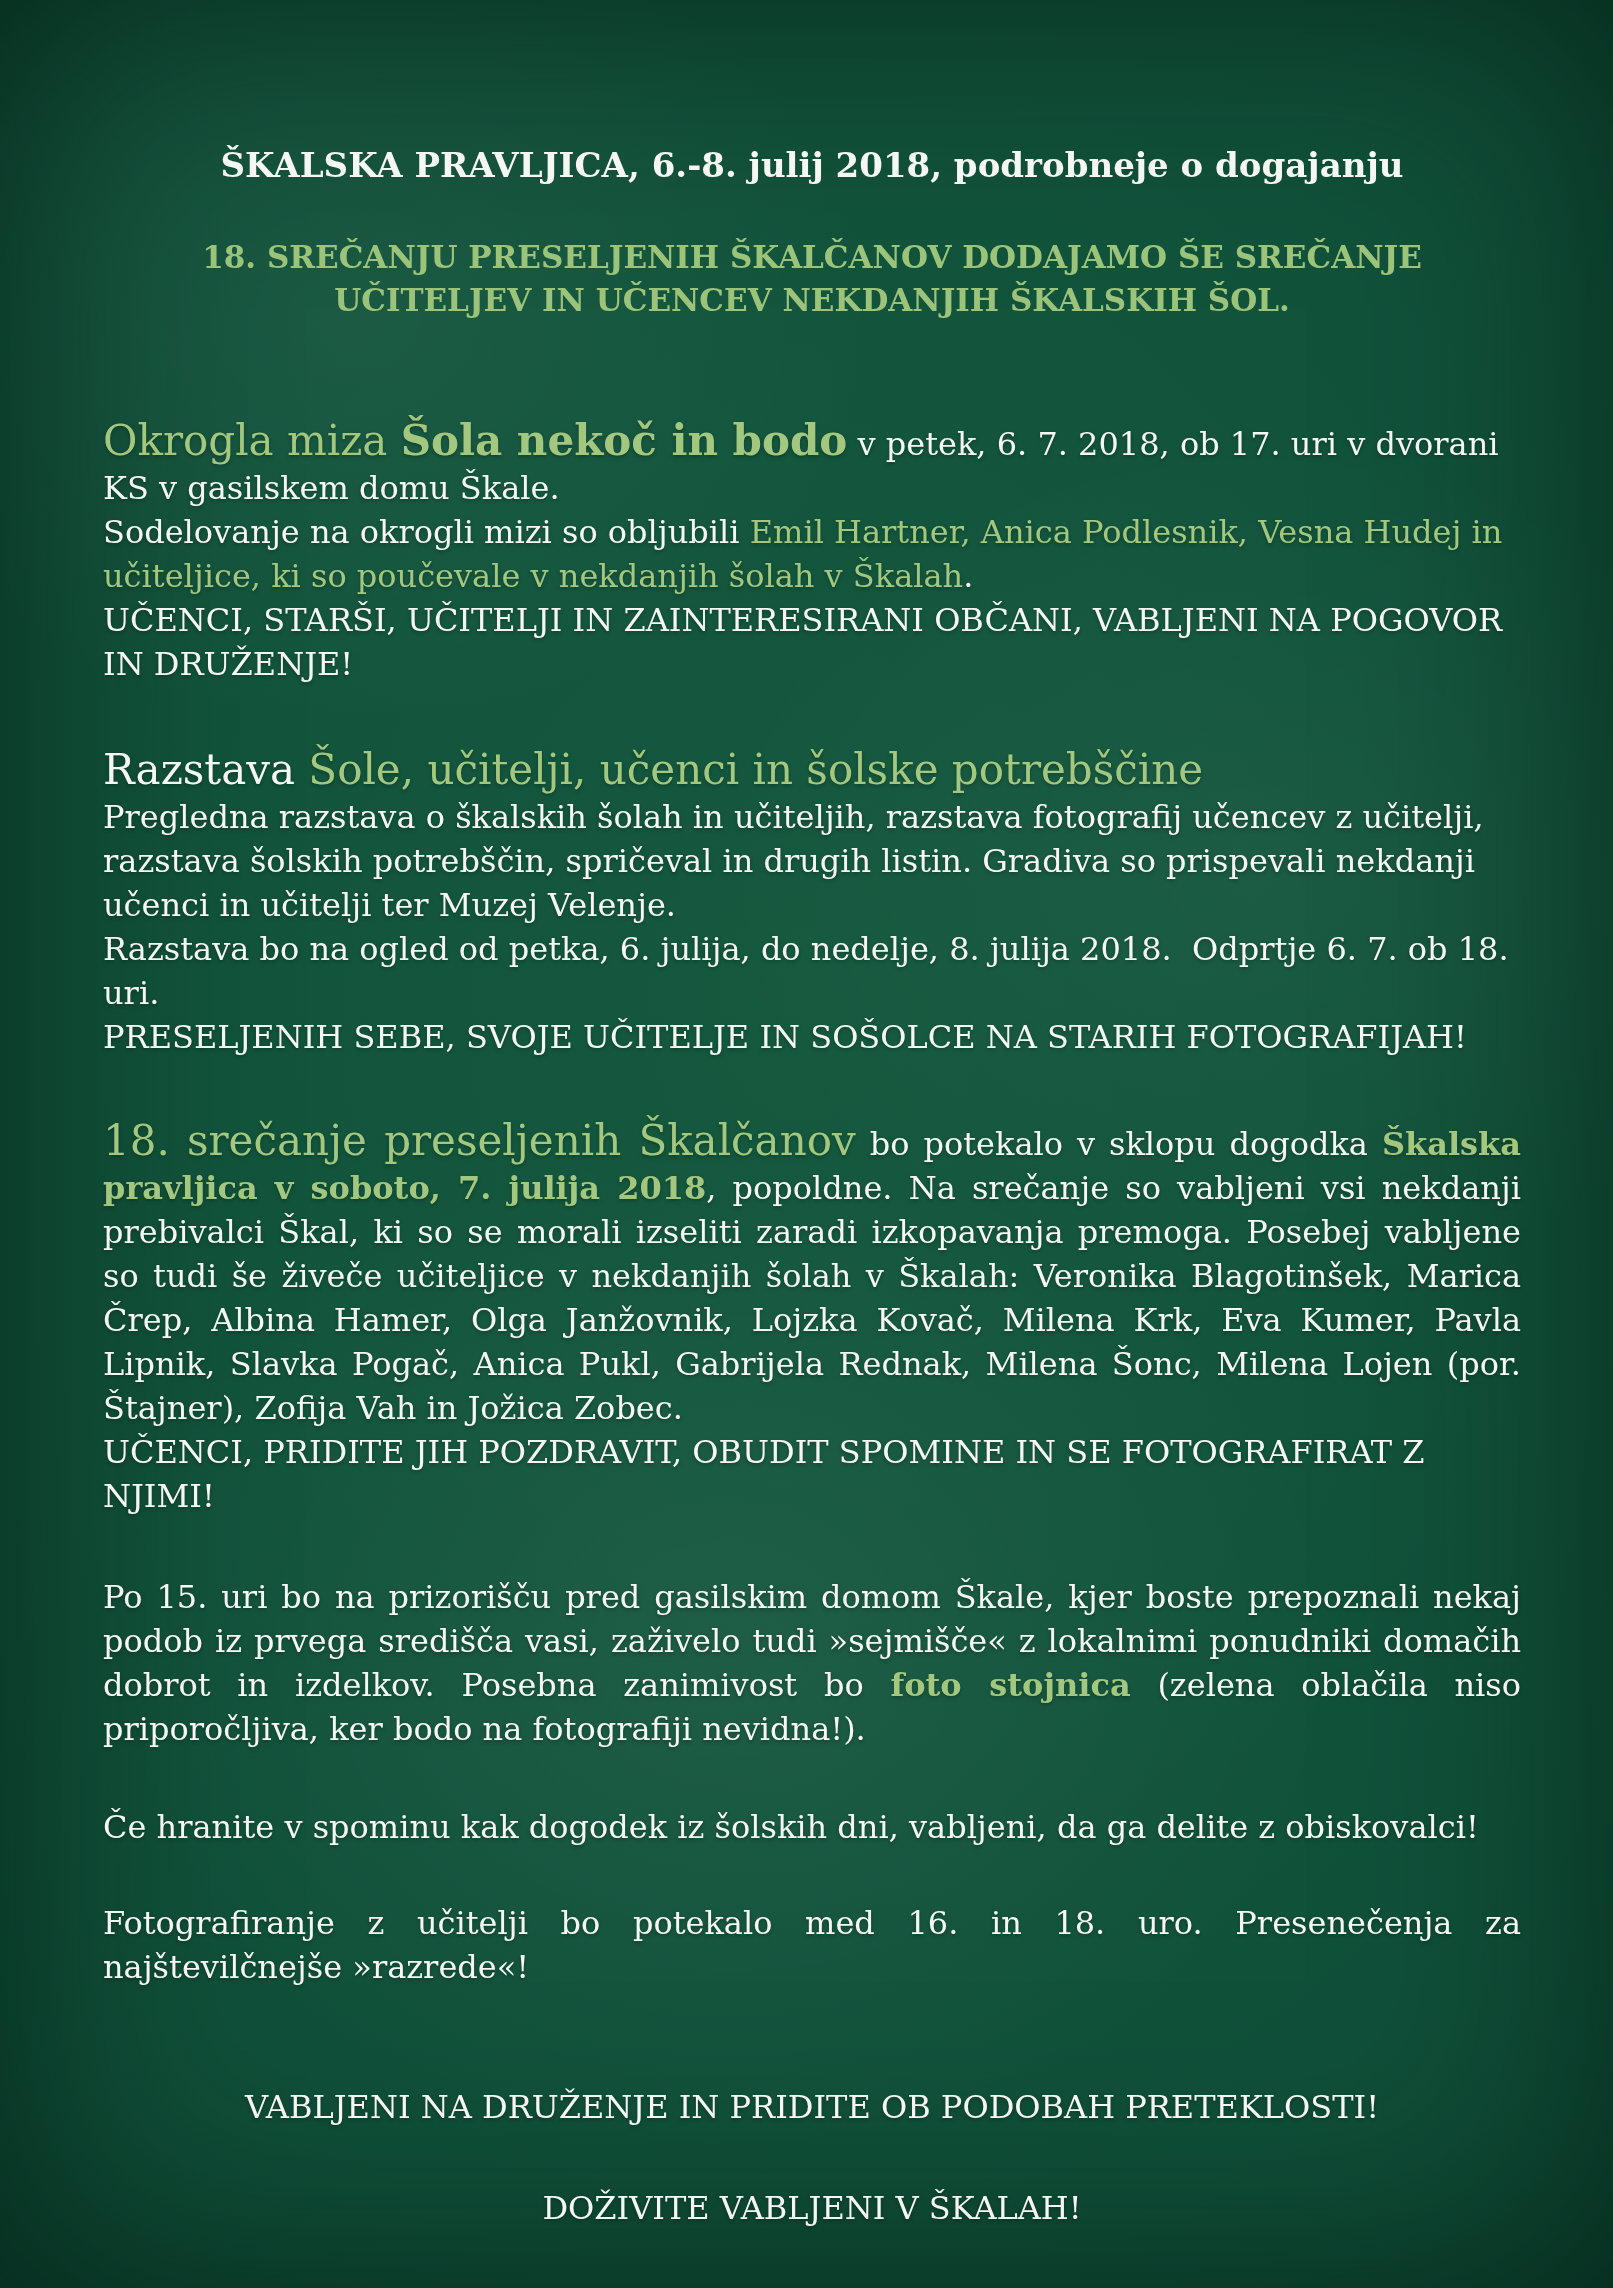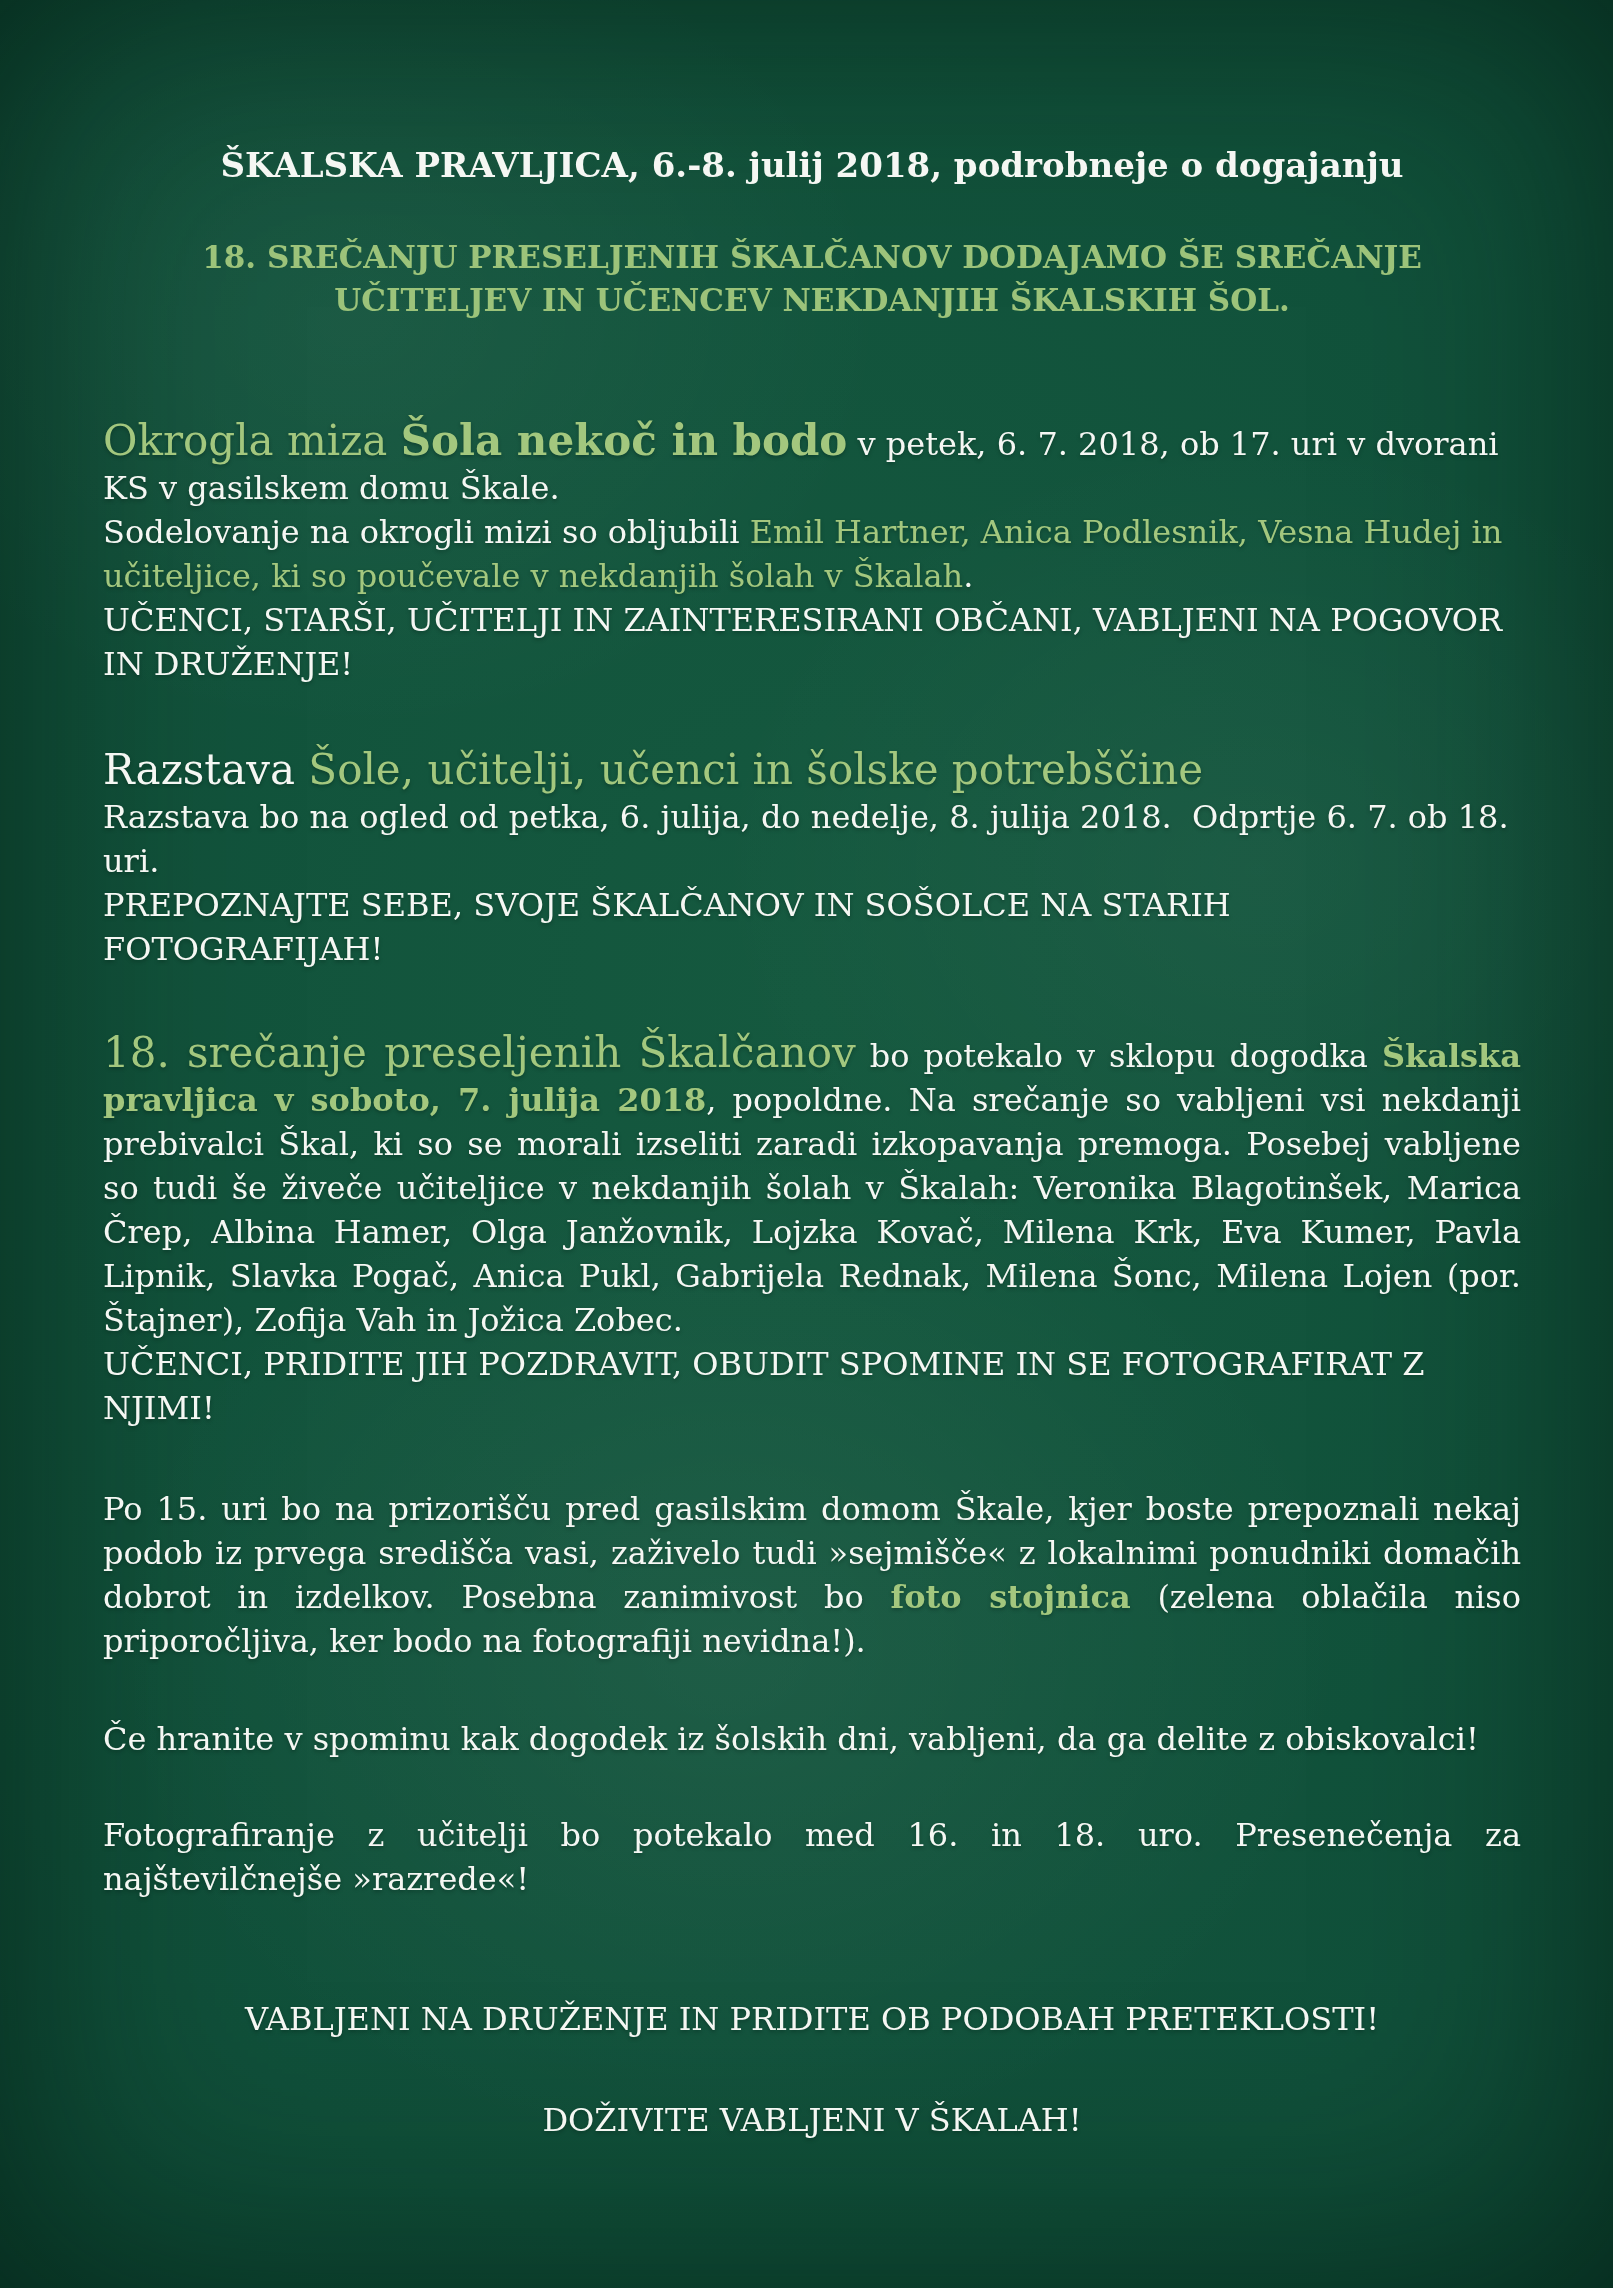--- a/index.html
+++ b/index.html
@@ -57,22 +57,23 @@
       <div>
         <span>Sodelovanje na okrogli mizi so obljubili </span><span class="green">Emil Hartner, Anica Podlesnik, Vesna Hudej in učiteljice, ki so poučevale v nekdanjih šolah v Škalah</span><span>.</span>
       </div>
       <div class="caps">UČENCI, STARŠI, UČITELJI IN ZAINTERESIRANI OBČANI, VABLJENI NA POGOVOR IN DRUŽENJE!</div>
     </div>
 
     <div class="sec2 txt">
       <div>
         <span class="h-big">Razstava </span><span class="h-big green">Šole, učitelji, učenci in šolske potrebščine</span>
       </div>
+      <div>Pregledna razstava o škalskih šolah in učiteljih, razstava fotografij učencev z učitelji, razstava šolskih potrebščin, spričeval in drugih listin. Gradiva so prispevali nekdanji učenci in učitelji ter Muzej Velenje.</div>
       <div>Razstava bo na ogled od petka, 6. julija, do nedelje, 8. julija 2018.&nbsp; Odprtje 6. 7. ob 18. uri.</div>
-      <div class="caps">PREPOZNAJTE SEBE, SVOJE ŠKALČANOV IN SOŠOLCE NA STARIH FOTOGRAFIJAH!</div>
+      <div class="caps">PRESELJENIH SEBE, SVOJE UČITELJE IN SOŠOLCE NA STARIH FOTOGRAFIJAH!</div>
     </div>
 
     <div class="sec3 txt">
       <div class="justify">
         <span class="h-big green">18. srečanje preseljenih Škalčanov</span><span> bo potekalo v sklopu dogodka </span><span class="green bold">Škalska pravljica v soboto, 7. julija 2018</span><span>, popoldne. Na srečanje so vabljeni vsi nekdanji prebivalci Škal, ki so se morali izseliti zaradi izkopavanja premoga. Posebej vabljene so tudi še živeče učiteljice v nekdanjih šolah v Škalah: Veronika Blagotinšek, Marica Črep, Albina Hamer, Olga Janžovnik, Lojzka Kovač, Milena Krk, Eva Kumer, Pavla Lipnik, Slavka Pogač, Anica Pukl, Gabrijela Rednak, Milena Šonc, Milena Lojen (por. Štajner), Zofija Vah in Jožica Zobec.</span>
       </div>
       <div class="caps">UČENCI, PRIDITE JIH POZDRAVIT, OBUDIT SPOMINE IN SE FOTOGRAFIRAT Z NJIMI!</div>
     </div>
 
     <div class="para-sejmisce txt justify">

